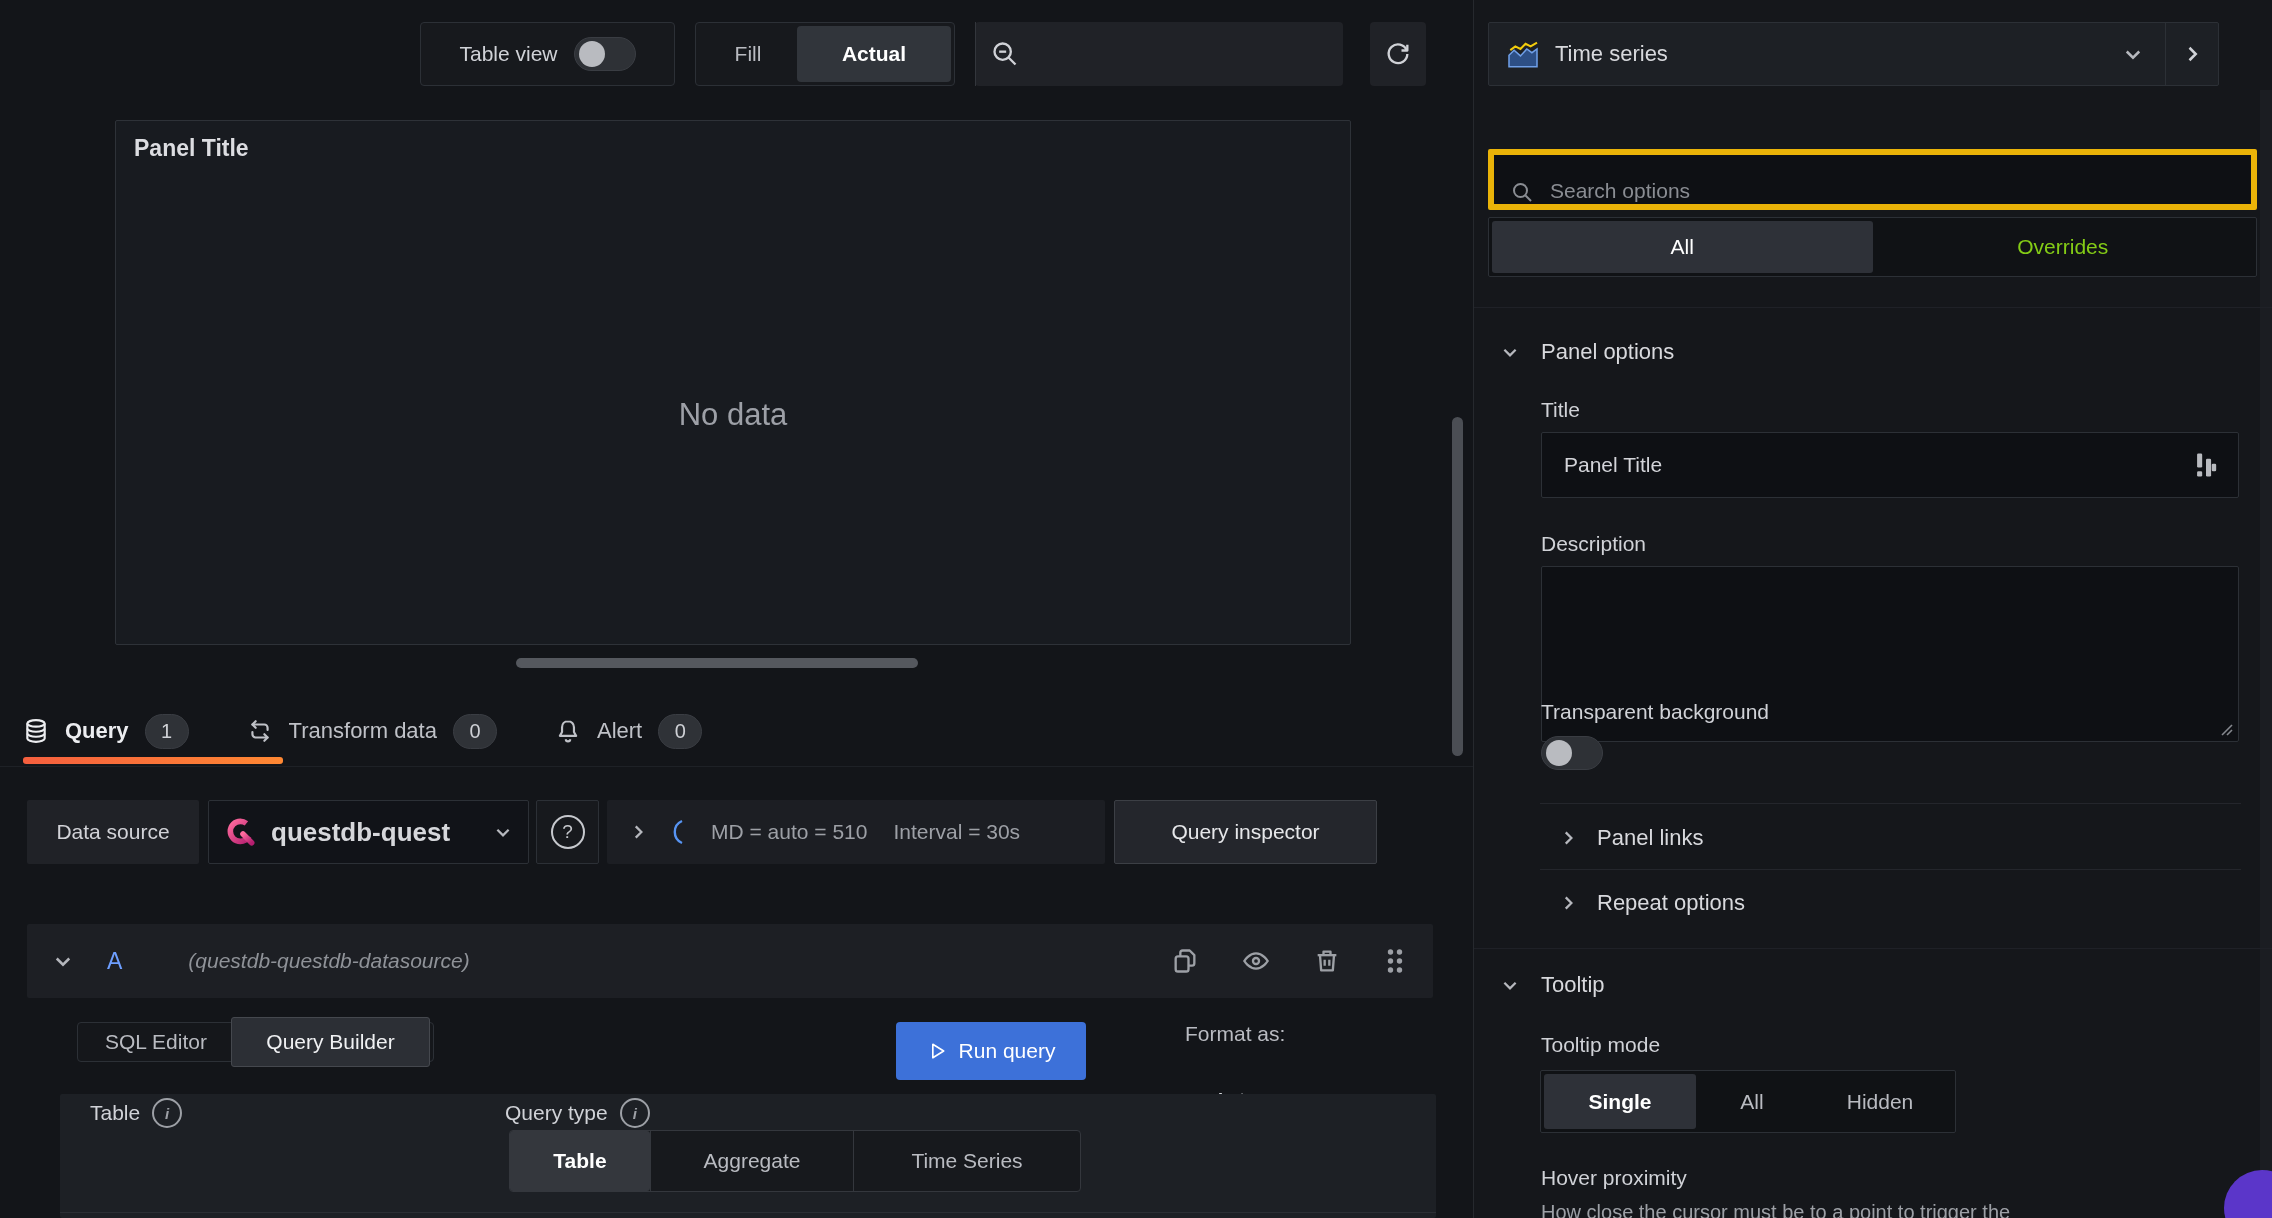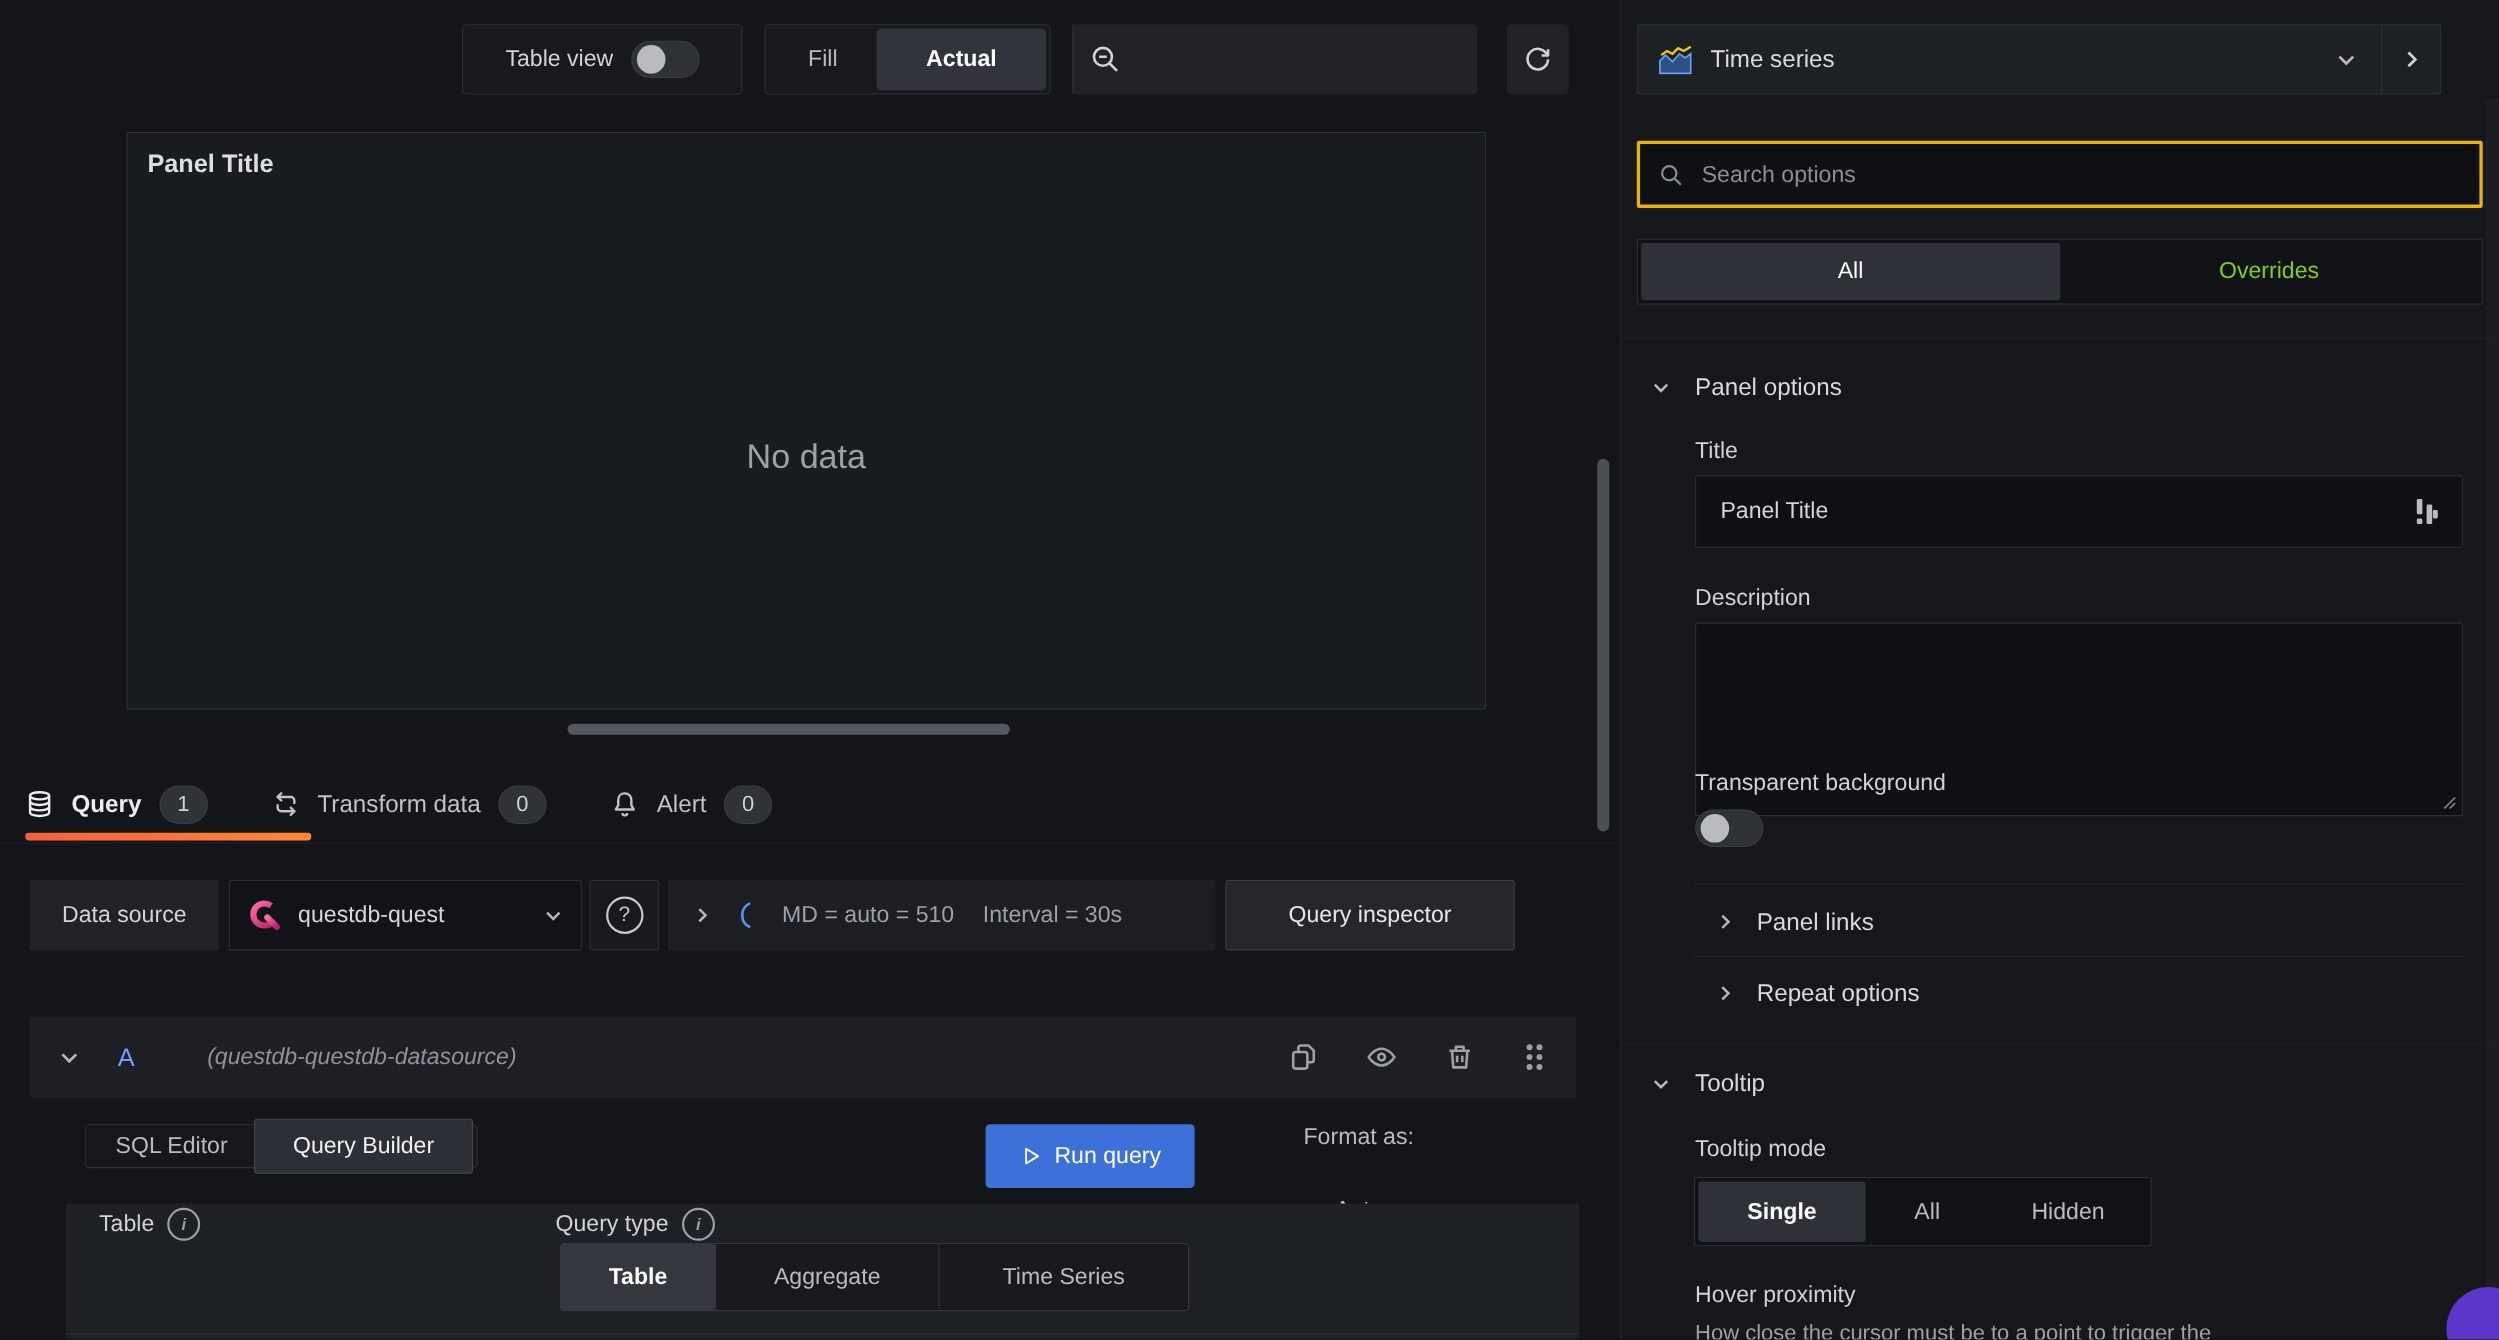--- a/index.html
+++ b/index.html
@@ -41,21 +41,21 @@
   .badge{min-width:44px;height:35px;padding:0 10px;border-radius:18px;background:#2f3237;border:1px solid #3a3d43;
          display:flex;align-items:center;justify-content:center;font-size:20px;color:#cfd1d6;box-sizing:border-box;}
   .tab-underline{left:23px;top:757px;width:260px;height:7px;border-radius:3px;
                  background:linear-gradient(90deg,#f55f3e,#ff8833);}
   .tabs-divider{left:0;top:766px;width:1473px;height:1px;background:#1e2126;}
   
   .ds-chip{left:27px;top:800px;width:172px;height:64px;background:#202227;border-radius:2px;
            display:flex;align-items:center;justify-content:center;font-size:21px;color:#d2d3d8;}
   .ds-picker{left:208px;top:800px;width:321px;height:64px;background:#111318;border:1px solid #2c3036;border-radius:2px;
              display:flex;align-items:center;gap:14px;padding:0 16px;box-sizing:border-box;}
-  .ds-name{font-size:21px;font-weight:400;color:#d6d7db;flex:1;}
+  .ds-name{font-size:26px;font-weight:700;color:#d6d7db;flex:1;}
   .help-btn{left:536px;top:800px;width:63px;height:64px;background:#17191d;border:1px solid #2c3036;border-radius:2px;
             display:flex;align-items:center;justify-content:center;box-sizing:border-box;}
   .q-circle{width:30px;height:30px;border:2px solid #c6c8cd;border-radius:50%;display:flex;align-items:center;
             justify-content:center;font-size:19px;color:#c6c8cd;}
   .q-opts{left:607px;top:800px;width:498px;height:64px;background:#1c1e23;border-radius:2px;
           display:flex;align-items:center;gap:26px;padding:0 22px;box-sizing:border-box;}
   .q-opts .stat{font-size:21px;color:#9da0a6;white-space:nowrap;}
   .inspector-btn{left:1114px;top:800px;width:263px;height:64px;background:#24262c;border:1px solid #3c3f45;border-radius:2px;
                  display:flex;align-items:center;justify-content:center;font-size:21px;font-weight:500;color:#e6e7ea;box-sizing:border-box;}
   
@@ -89,22 +89,22 @@
   .qt-div{width:1px;background:#34373d;}
   .builder-bottom-div{position:absolute;left:0;top:118px;width:100%;height:1px;background:#2b2e34;}
   
   .right-panel{left:1473px;top:0;width:799px;height:1218px;background:#15171b;border-left:1px solid #26292e;overflow:hidden;box-sizing:border-box;}
   .rp-gutter{position:absolute;left:786px;top:90px;width:13px;height:1128px;background:#1b1d22;}
   .viz-header{position:absolute;left:14px;top:22px;width:731px;height:64px;border:1px solid #2c3036;border-radius:2px;
               background:#1d2025;display:flex;align-items:center;padding-left:18px;box-sizing:border-box;}
   .viz-name{margin-left:16px;font-size:22px;font-weight:500;color:#d8d9dd;flex:1;}
   .vh-div{width:1px;height:100%;background:#2c3036;margin-left:22px;}
   .vh-expand{width:52px;height:100%;display:flex;align-items:center;justify-content:center;}
-  .rp-search{position:absolute;left:14px;top:128px;width:769px;height:61px;background:#0e1014;border:3px solid #eab308;
-             border-radius:2px;display:flex;align-items:center;gap:14px;padding:0 16px;box-sizing:border-box;}
+  .rp-search{position:absolute;left:14px;top:149px;width:769px;height:61px;background:#0e1014;border:6px solid #eab308;
+             border-radius:2px;display:flex;align-items:flex-end;gap:14px;padding:0 16px;box-sizing:border-box;}
   .rp-search input{flex:1;background:transparent;border:none;outline:none;font-family:"Liberation Sans",sans-serif;
                    font-size:21px;color:#d3d4d9;}
   .rp-search input::placeholder{color:#8a8d93;}
   .filter-tabs{position:absolute;left:14px;top:217px;width:769px;height:60px;background:#101215;border:1px solid #2c3036;
                border-radius:2px;display:flex;padding:3px;box-sizing:border-box;}
   .ft{flex:1;display:flex;align-items:center;justify-content:center;font-size:21px;}
   .ft.sel{background:#2e3138;border-radius:3px;color:#fff;font-weight:500;}
   .ft.unsel{color:#84cc16;}
   .rp-secdiv{position:absolute;left:0;width:799px;height:1px;background:#1f2127;}
   .cat-header{position:absolute;display:flex;align-items:center;gap:22px;font-size:22px;font-weight:500;color:#d8d9dd;}

